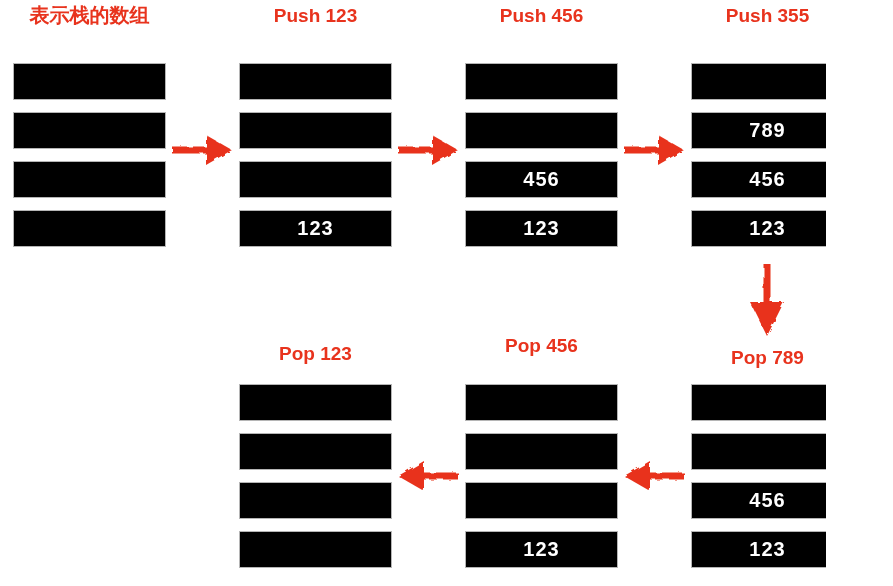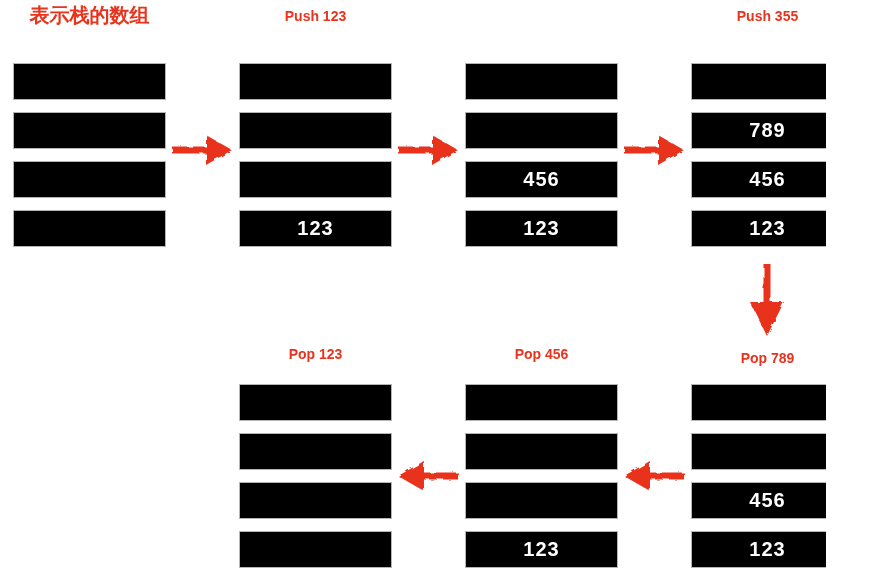--- a/index.html
+++ b/index.html
@@ -11,21 +11,21 @@
     width: 826px;
     height: 586px;
     background: #ffffff;
     overflow: hidden;
   }
 
   .heading {
     position: absolute;
     width: 153px;
     text-align: center;
-    font-size: 14px;
+    font-size: 19px;
     font-weight: bold;
     color: #e8331d;
     line-height: 20px;
     white-space: nowrap;
   }
   .heading-cn { font-size: 20px; }
 
   .stack {
     position: absolute;
     width: 153px;
@@ -58,20 +58,21 @@
       <feTurbulence type="fractalNoise" baseFrequency="0.12" numOctaves="2" result="n"></feTurbulence>
       <feDisplacementMap in="SourceGraphic" in2="n" scale="3.5"></feDisplacementMap>
     </filter>
   </defs>
 </svg>
 
 <div class="canvas">
 
   <div class="heading heading-cn" style="left:13px; top:5px">表示栈的数组</div>
   <div class="heading" style="left:239px; top:6px">Push 123</div>
+  <div class="heading" style="left:465px; top:6px">Push 456</div>
   <div class="heading" style="left:691px; top:6px">Push 355</div>
 
   <div class="stack" style="left:13px; top:63px">
     <div class="bar">
         <span></span>
       </div>
     <div class="bar">
         <span></span>
       </div>
     <div class="bar">
@@ -147,21 +148,21 @@
   </svg>
 
   <svg class="arrow" style="left:745px; top:262px" width="44" height="78" viewBox="0 0 44 78">
     <g filter="url(#rough)" fill="#e8331d">
       <rect x="18.5" y="2" width="7" height="42"></rect>
       <polygon points="5,40 39,40 22,74"></polygon>
     </g>
   </svg>
 
   <div class="heading" style="left:239px; top:344px">Pop 123</div>
-  <div class="heading" style="left:465px; top:344px">Pop 456</div>
+  <div class="heading" style="left:465px; top:336px">Pop 456</div>
   <div class="heading" style="left:691px; top:348px">Pop 789</div>
 
   <div class="stack" style="left:239px; top:384px">
     <div class="bar">
         <span></span>
       </div>
     <div class="bar">
         <span></span>
       </div>
     <div class="bar">

